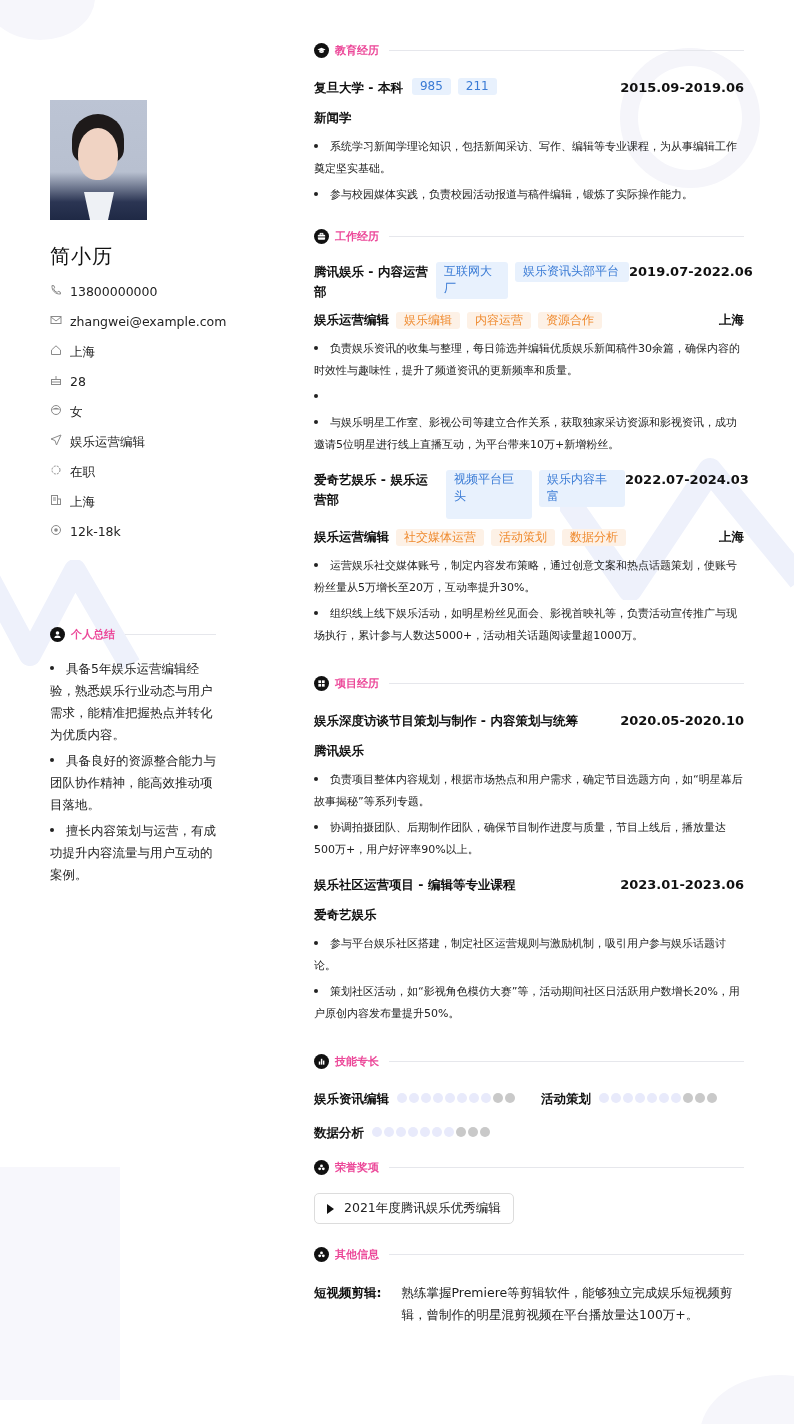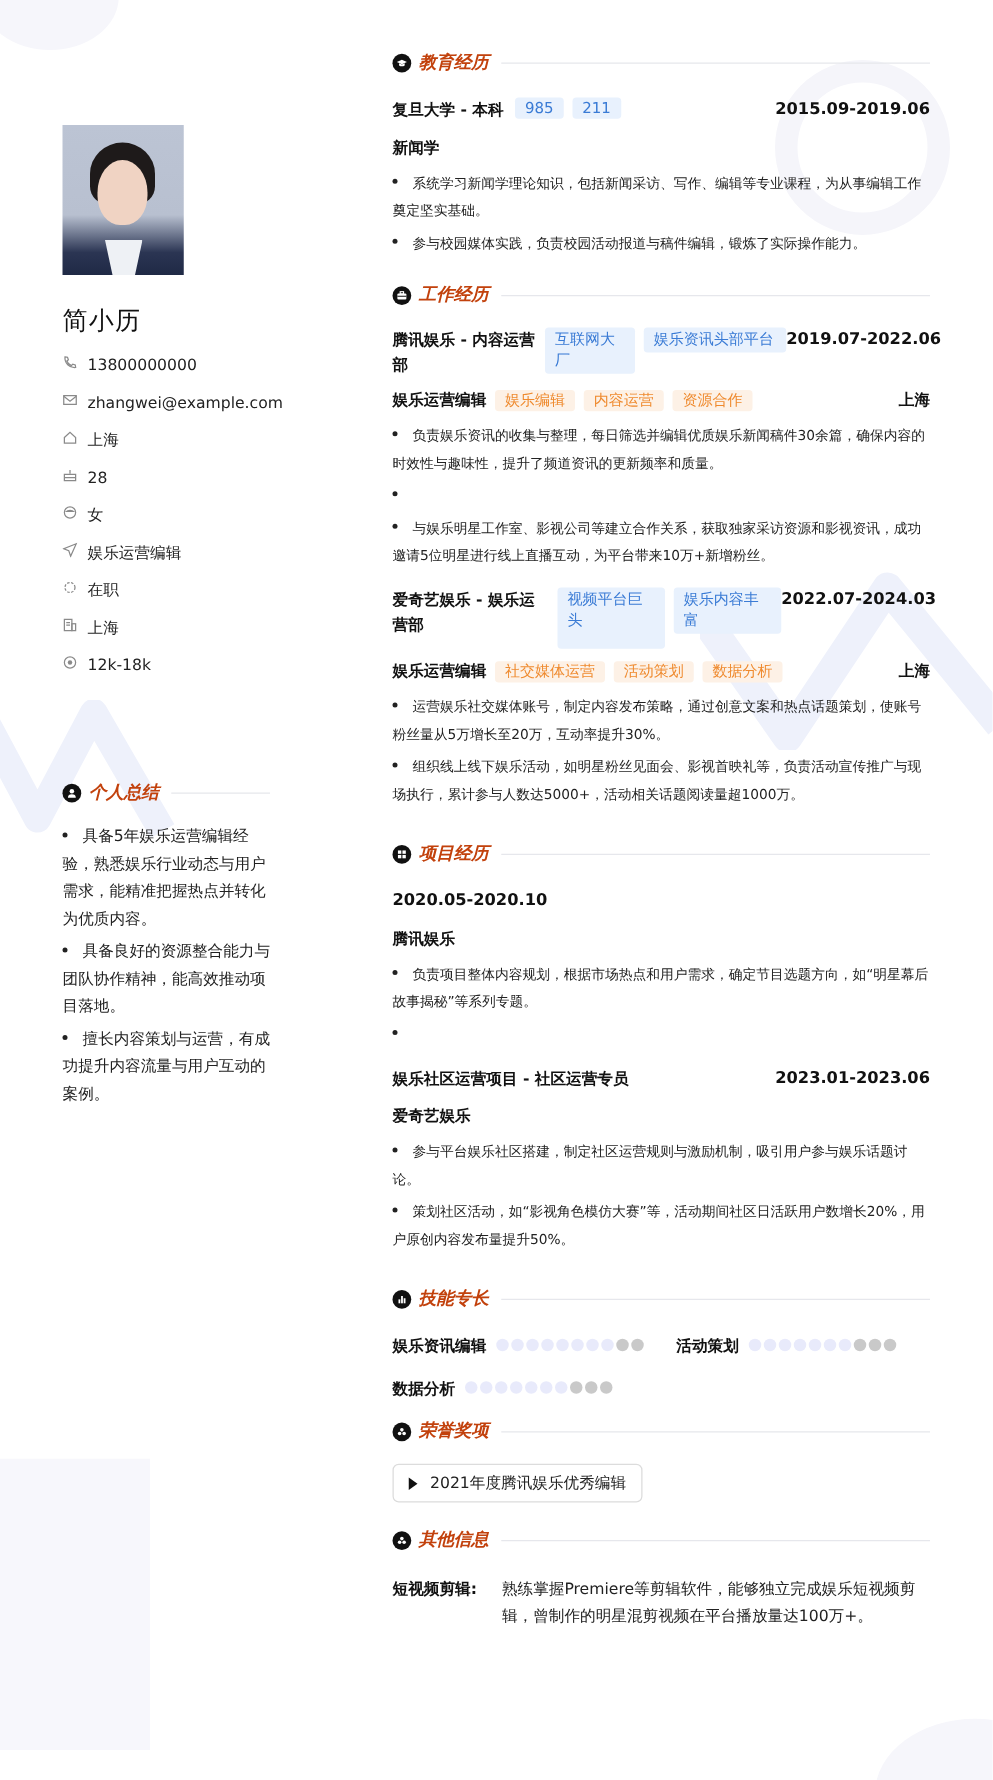--- a/index.html
+++ b/index.html
@@ -24,21 +24,21 @@
   .name { margin-top: 23px; font-size: 20px; font-weight: 500; color: #111; letter-spacing: 1px; }
   .info-list { margin-top: 14px; list-style: none; }
   .info-item { display: flex; align-items: flex-start; height: 30px; font-size: 12.5px; color: #222; }
   .info-item .ic { width: 12px; height: 12px; margin-right: 8px; color: #8a8a8a; display: inline-flex; align-items: center; justify-content: center; }
   .info-item .ic svg { width: 12px; height: 12px; }
 
   .summary { position: absolute; left: 50px; top: 624px; width: 166px; }
   .sec-head { display: flex; align-items: center; height: 20px; }
   .sec-icon { width: 15px; height: 15px; border-radius: 50%; background: #111; margin-right: 6px; display: inline-flex; align-items: center; justify-content: center; flex-shrink: 0; }
   .sec-icon svg { width: 9px; height: 9px; }
-  .sec-title { font-size: 14px; font-weight: 700; color: #c2410c; white-space: nowrap; font-style: italic; }
+  .sec-title { font-size: 11px; font-weight: 700; color: #ec4899; white-space: nowrap; }
   .sec-line { flex: 1; height: 1px; background: #e6e7ec; margin-left: 10px; }
   .summary ul { list-style: none; margin-top: 14px; }
   .summary li { font-size: 12.5px; line-height: 22px; color: #222; margin-bottom: 4px; }
   .bullet { display: inline-block; width: 4px; height: 4px; background: #222; border-radius: 50%; vertical-align: middle; margin: 0 12px 3px 0; }
 
   
   .right { position: absolute; left: 314px; top: 40px; width: 430px; }
   .section { margin-bottom: 0; }
   .entry-head { display: flex; align-items: flex-start; justify-content: space-between; margin-top: 18px; }
   .entry-title-wrap { display: flex; align-items: flex-start; }
@@ -290,32 +290,33 @@
             <rect x="5.5" y="1.5" width="3" height="3" fill="#fff"></rect>
             <rect x="1.5" y="5.5" width="3" height="3" fill="#fff"></rect>
             <rect x="5.5" y="5.5" width="3" height="3" fill="#fff"></rect>
           </svg>
         </span>
       <span class="sec-title">项目经历</span>
       <span class="sec-line"></span>
     </div>
 
     <div class="entry-head" style="margin-top:18px">
+      <span class="entry-title">娱乐深度访谈节目策划与制作 - 内容策划与统筹</span>
       <span class="date">2020.05-2020.10</span>
     </div>
     <div class="sub-row" style="margin-top:10px">
       <span class="sub-title">腾讯娱乐</span>
     </div>
     <ul class="bullets">
       <li><span class="bullet"></span><span>负责项目整体内容规划，根据市场热点和用户需求，确定节目选题方向，如“明星幕后故事揭秘”等系列专题。</span></li>
-      <li><span class="bullet"></span></li>
+      <li><span class="bullet"></span><span>协调拍摄团队、后期制作团队，确保节目制作进度与质量，节目上线后，播放量达500万+，用户好评率90%以上。</span></li>
     </ul>
 
     <div class="entry-head" style="margin-top:14px">
-      <span class="entry-title">娱乐社区运营项目 - 社区运营专员</span>
+      <span class="entry-title">娱乐社区运营项目 - 编辑等专业课程</span>
       <span class="date">2023.01-2023.06</span>
     </div>
     <div class="sub-row" style="margin-top:10px">
       <span class="sub-title">爱奇艺娱乐</span>
     </div>
     <ul class="bullets">
       <li><span class="bullet"></span><span>参与平台娱乐社区搭建，制定社区运营规则与激励机制，吸引用户参与娱乐话题讨论。</span></li>
       <li><span class="bullet"></span><span>策划社区活动，如“影视角色模仿大赛”等，活动期间社区日活跃用户数增长20%，用户原创内容发布量提升50%。</span></li>
     </ul>
   </div>

